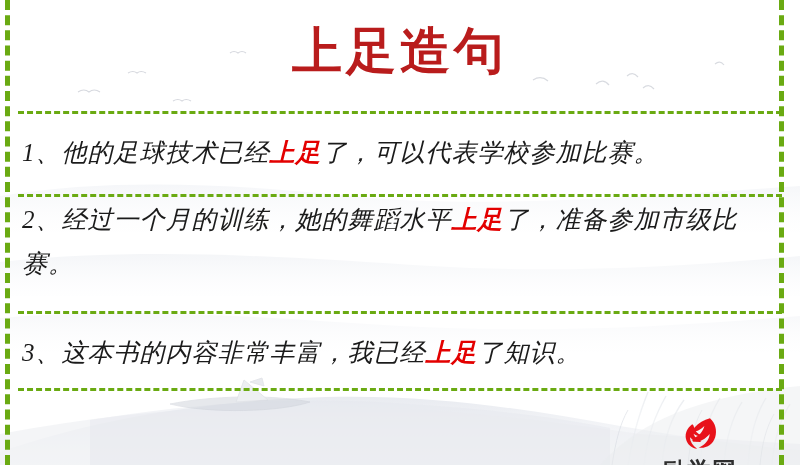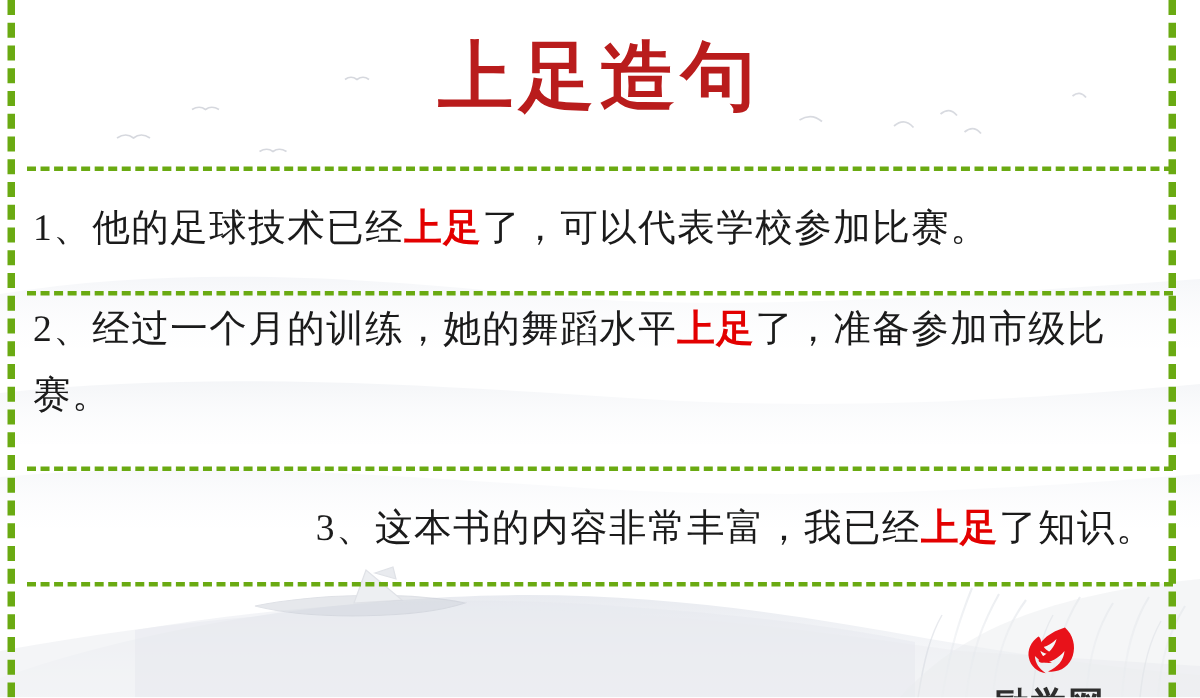--- a/index.html
+++ b/index.html
@@ -69,20 +69,21 @@
   .sentence {
     position: absolute;
     left: 22px;
     width: 748px;
     font-family: "Liberation Serif", "DejaVu Serif", serif;
     font-size: 25px;
     line-height: 44px;
     color: #1b1b1b;
     letter-spacing: 1px;
     z-index: 4;
+    font-style: italic;
   }
   .sentence .kw {
     color: #e30000;
     font-weight: bold;
   }
 
   
   .logo {
     position: absolute;
     left: 662px;
@@ -190,21 +191,21 @@
   <div class="hsep" style="top:388px;"></div>
 
   <div class="sentence" style="top:131px;">
     <span>1、</span><span>他的足球技术已经</span><span class="kw">上足</span><span>了，可以代表学校参加比赛。</span>
   </div>
 
   <div class="sentence" style="top:198px;">
     <span>2、</span><span>经过一个月的训练，她的舞蹈水平</span><span class="kw">上足</span><span>了，准备参加市级比赛。</span>
   </div>
 
-  <div class="sentence" style="top:331px;text-align:right;">
+  <div class="sentence" style="top:331px;">
     <span>3、</span><span>这本书的内容非常丰富，我已经</span><span class="kw">上足</span><span>了知识。</span>
   </div>
 
   <div class="logo">
     <span class="logo-mark">
       <svg viewBox="0 0 40 40" xmlns="http://www.w3.org/2000/svg">
         <path d="M30.5 4.5 C24 6.5 18.5 9.5 14.5 14 C12.6 16.2 13.1 18.6 15.4 18.2
                  C18.4 17.6 21.4 15.6 24.6 12.6 C23.2 18.4 19.4 22.6 13.6 25.4
                  C11.2 26.6 11.6 29.2 14.2 29.3 C19.9 29.5 25.6 26.5 30.2 21.1
                  C29.6 27.6 25.4 32.6 18.6 35.4 C26.8 36.4 33.6 32 36 24.4

